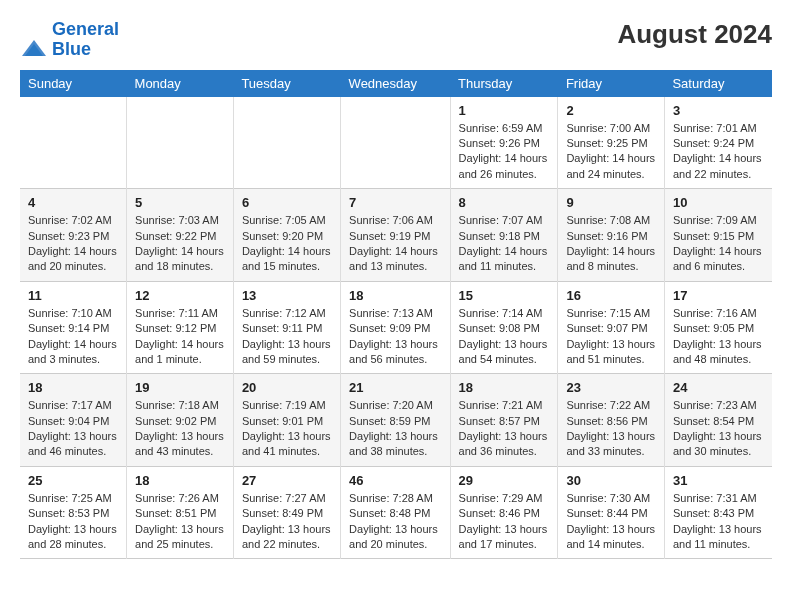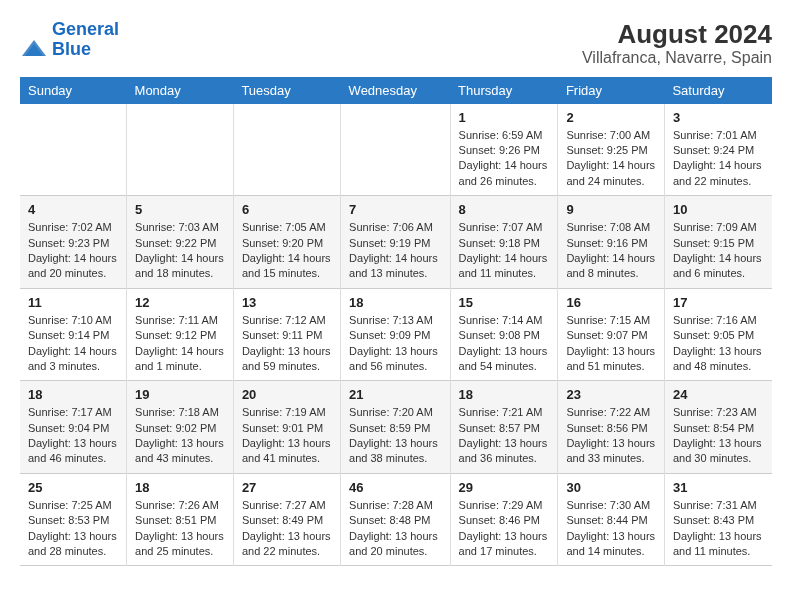--- a/index.html
+++ b/index.html
@@ -104,21 +104,20 @@
       <path d="M14 2 L26 18 L2 18 Z" fill="#1a6bbf" opacity="0.8"></path>
       <path d="M14 6 L23 18 L5 18 Z" fill="#2979c5"></path>
     </svg>
     <div>
       <div class="logo-text"><span>General</span></div>
       <div class="logo-text" style="color:#1a6bbf;">Blue</div>
     </div>
   </div>
   <div class="title-block">
     <div class="month-year">August 2024</div>
-    <div class="location">Villafranca, Navarre, Spain</div>
   </div>
 </div>
 
 <table>
   <thead>
     <tr>
     <th>Sunday</th>
         <th>Monday</th>
         <th>Tuesday</th>
         <th>Wednesday</th>

